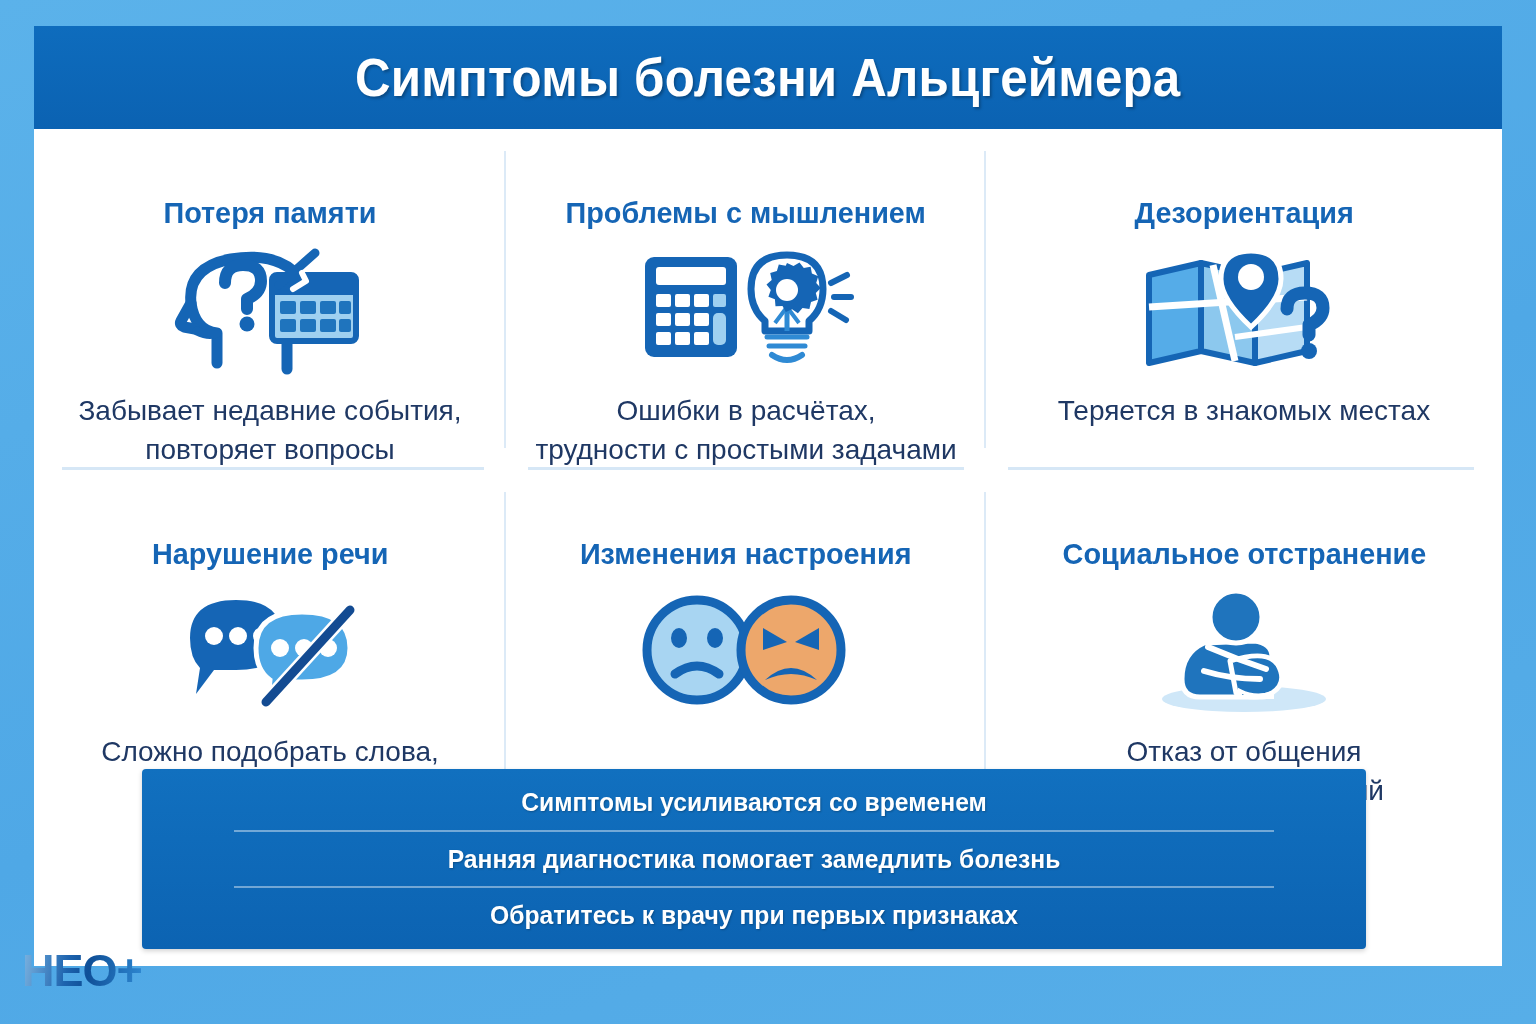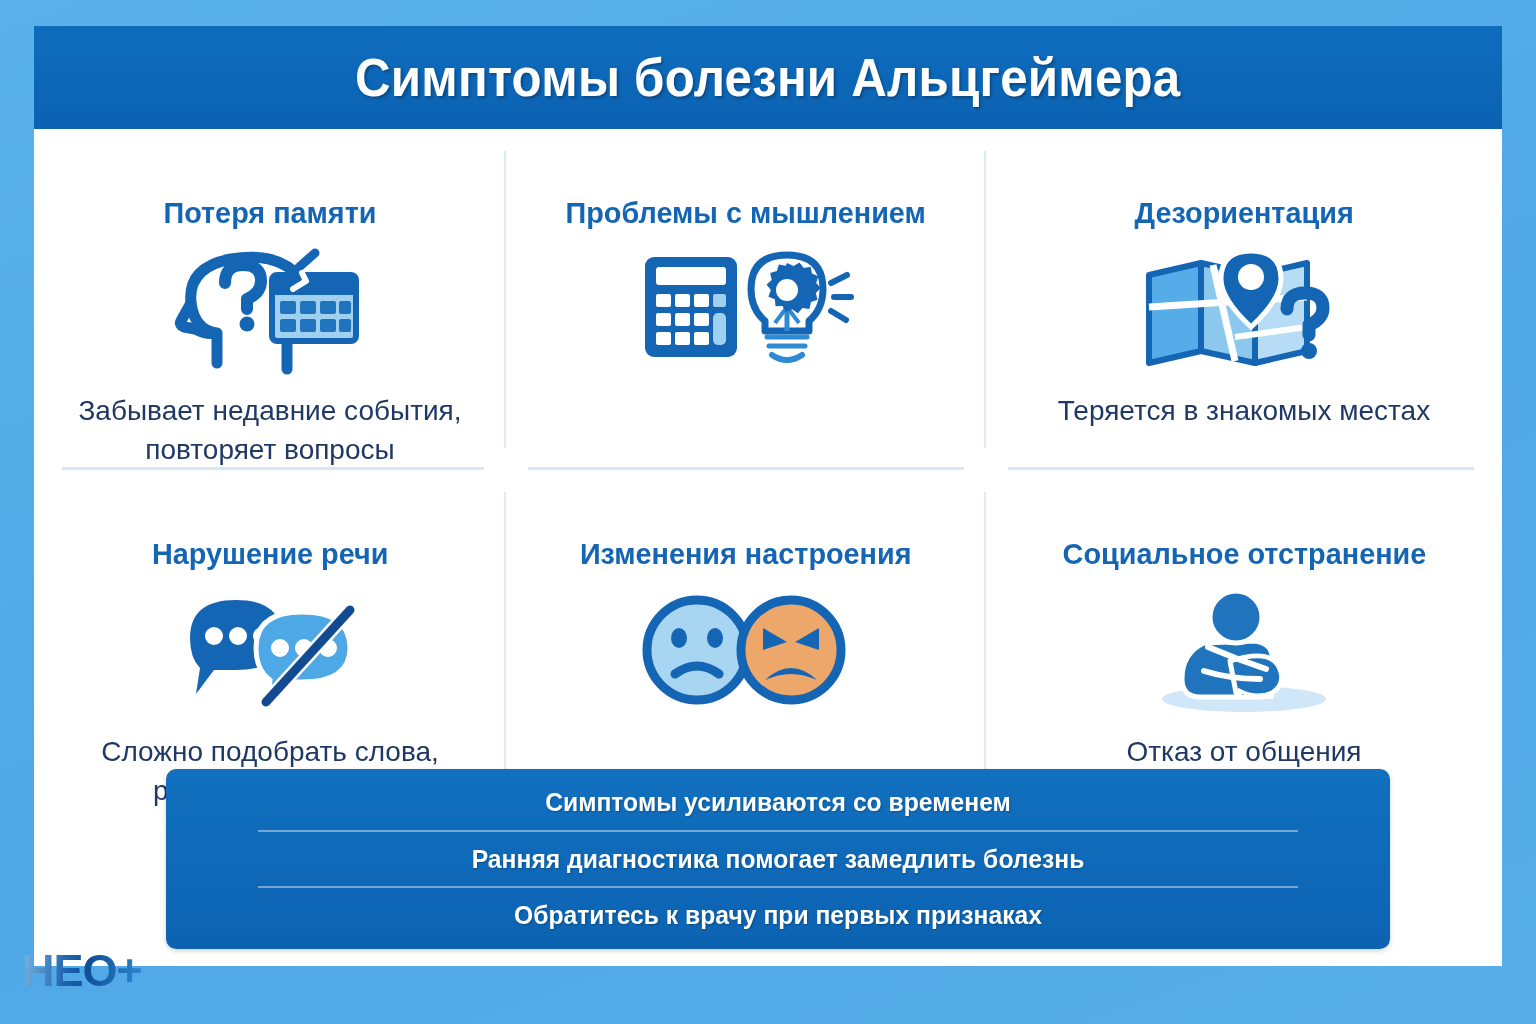--- a/index.html
+++ b/index.html
@@ -123,26 +123,26 @@
     font-size: 28px;
     line-height: 1.42;
     text-align: center;
     white-space: pre-line;
     max-width: 430px;
   }
 
   
   #footer-panel {
     position: absolute;
-    left: 132px;
+    left: 108px;
     top: 743px;
     width: 1224px;
     height: 180px;
     background: linear-gradient(180deg, #1170bf 0%, #0c63b2 100%);
-    border-radius: 10px;
+    border-radius: 4px;
     display: flex;
     flex-direction: column;
     justify-content: center;
     box-shadow: 0 2px 5px rgba(0,0,0,.18);
     box-sizing: border-box;
     padding: 6px 0;
   }
   .footer-line {
     flex: 1;
     display: flex;
@@ -264,20 +264,22 @@
             </g>
             <path d="M133 110 Q148 120 163 110" fill="none" stroke="#2f8ad4" stroke-width="6" stroke-linecap="round"></path>
 
             <g stroke="#1565b5" stroke-width="6" stroke-linecap="round">
               <path d="M192 38 L208 30"></path>
               <path d="M195 52 L212 52"></path>
               <path d="M192 66 L207 75"></path>
             </g>
           </svg>
         </div>
+        <div class="card-desc">Ошибки в расчётах,
+трудности с простыми задачами</div>
       </div>
 
       <div class="symptom-card row1 col3">
         <div class="card-title">Дезориентация</div>
         <div class="card-icon">
           <svg width="210" height="128" viewBox="0 0 210 128">
 
             <path d="M10 30 L62 18 L62 106 L10 118 Z" fill="#55ace8" stroke="#1565b5" stroke-width="6" stroke-linejoin="round"></path>
             <path d="M62 18 L116 30 L116 118 L62 106 Z" fill="#8cc8ee" stroke="#1565b5" stroke-width="6" stroke-linejoin="round"></path>
             <path d="M116 30 L168 18 L168 106 L116 118 Z" fill="#b7dcf5" stroke="#1565b5" stroke-width="6" stroke-linejoin="round"></path>

